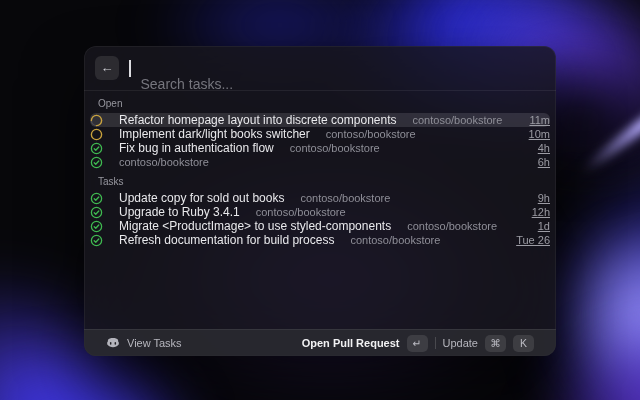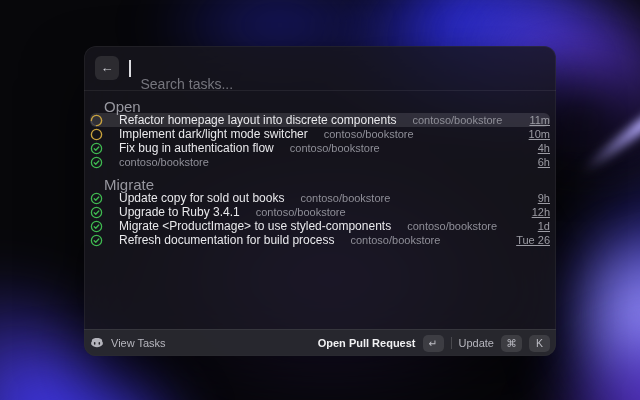--- a/index.html
+++ b/index.html
@@ -39,31 +39,31 @@
        border-bottom:1px solid rgba(255,255,255,0.07);}
   .back{width:24px;height:24px;border:none;border-radius:6px;background:rgba(255,255,255,0.10);
         color:#d2d2d7;font-size:13px;line-height:24px;text-align:center;padding:0;cursor:pointer;
         font-family:"Liberation Sans",sans-serif;}
   .caret{width:1.5px;height:17px;background:#dcdce0;flex:0 0 1.5px;}
   .search{flex:1;background:transparent;border:none;outline:none;color:#e8e8ea;
           font-size:14px;font-family:"Liberation Sans",sans-serif;padding:0;margin-top:31px;}
   .search::placeholder{color:#76767e;}
 
   .list{flex:1;overflow:hidden;padding-top:0;}
-  .section-label{height:14px;padding:7px 20px 1px;font-size:15px;color:#97979f;box-sizing:content-box;}
+  .section-label{height:14px;padding:7px 14px 1px;font-size:10px;color:#97979f;box-sizing:content-box;}
   .row{height:14px;margin:0 6px;padding:0 0;border-radius:6px;
        display:flex;align-items:center;gap:16px;box-sizing:border-box;cursor:pointer;}
   .row.selected{background:rgba(255,255,255,0.12);}
   .sicon{width:13px;height:13px;flex:0 0 13px;display:inline-flex;}
   .sicon svg{width:13px;height:13px;display:block;}
   .title{font-size:12px;color:#e9e9ec;white-space:nowrap;}
   .repo{font-size:11px;color:#8f8f98;white-space:nowrap;}
   .time{margin-left:auto;font-size:11px;color:#9c9ca4;white-space:nowrap;text-decoration:underline;}
 
-  .ftr{flex:0 0 26px;height:26px;display:flex;align-items:center;gap:7px;padding:0 6px;
+  .ftr{flex:0 0 26px;height:26px;display:flex;align-items:center;gap:7px;padding:0 22px;
        background:rgba(44,43,49,0.85);border-top:1px solid rgba(255,255,255,0.07);
        border-radius:0 0 12px 12px;}
   .ftr-left-label{font-size:11px;color:#b6b6be;}
   .ftr-right{margin-left:auto;display:flex;align-items:center;gap:7px;}
   .primary-label{font-size:11px;font-weight:bold;color:#f1f1f3;}
   .key{min-width:11px;height:17px;padding:0 5px;border-radius:5px;background:rgba(255,255,255,0.10);
        color:#bcbcc4;font-size:10.5px;display:inline-flex;align-items:center;justify-content:center;cursor:pointer;}
   .vsep{width:1px;height:12px;background:rgba(255,255,255,0.16);}
   .copilot{display:inline-flex;}
 </style>
@@ -106,21 +106,21 @@
     <span class="title">Refactor homepage layout into discrete components</span>
     <span class="repo">contoso/bookstore</span>
     <span class="time">11m</span>
   </div>
       <div class="row">
     <span class="sicon">
           <svg viewBox="0 0 16 16">
             <circle cx="8" cy="8" r="6.3" fill="none" stroke="#c9a23c" stroke-width="1.7"></circle>
           </svg>
         </span>
-    <span class="title">Implement dark/light mode switcher</span>
+    <span class="title">Implement dark/light books switcher</span>
     <span class="repo">contoso/bookstore</span>
     <span class="time">10m</span>
   </div>
       <div class="row">
     <span class="sicon">
           <svg viewBox="0 0 16 16">
             <circle cx="8" cy="8" r="6.3" fill="none" stroke="#3fb950" stroke-width="1.6"></circle>
             <path d="M5.2 8.3l1.9 1.9 3.7-4.1" fill="none" stroke="#3fb950" stroke-width="1.6" stroke-linecap="round" stroke-linejoin="round"></path>
           </svg>
         </span>
@@ -131,21 +131,21 @@
       <div class="row">
     <span class="sicon">
           <svg viewBox="0 0 16 16">
             <circle cx="8" cy="8" r="6.3" fill="none" stroke="#3fb950" stroke-width="1.6"></circle>
             <path d="M5.2 8.3l1.9 1.9 3.7-4.1" fill="none" stroke="#3fb950" stroke-width="1.6" stroke-linecap="round" stroke-linejoin="round"></path>
           </svg>
         </span>
     <span class="repo">contoso/bookstore</span>
     <span class="time">6h</span>
   </div>
-      <div class="section-label">Migrate</div>
+      <div class="section-label">Tasks</div>
       <div class="row">
     <span class="sicon">
           <svg viewBox="0 0 16 16">
             <circle cx="8" cy="8" r="6.3" fill="none" stroke="#3fb950" stroke-width="1.6"></circle>
             <path d="M5.2 8.3l1.9 1.9 3.7-4.1" fill="none" stroke="#3fb950" stroke-width="1.6" stroke-linecap="round" stroke-linejoin="round"></path>
           </svg>
         </span>
     <span class="title">Update copy for sold out books</span>
     <span class="repo">contoso/bookstore</span>
     <span class="time">9h</span>

